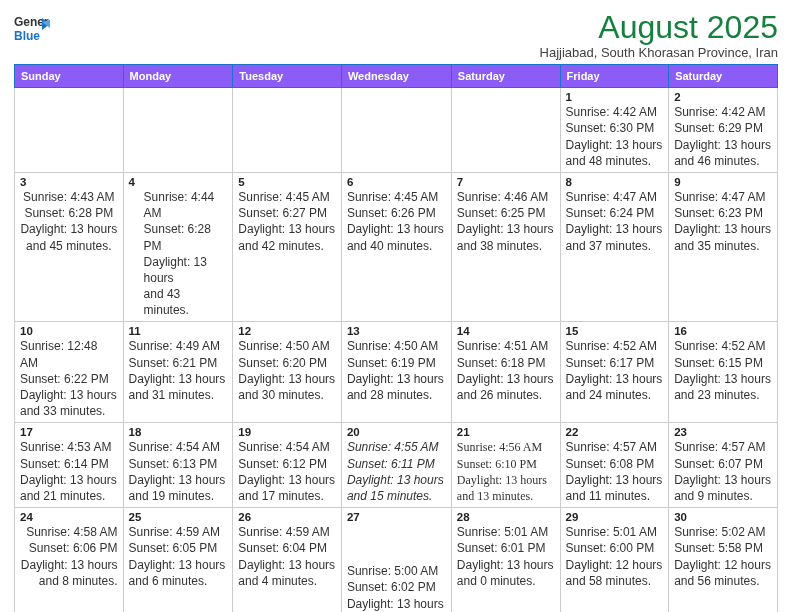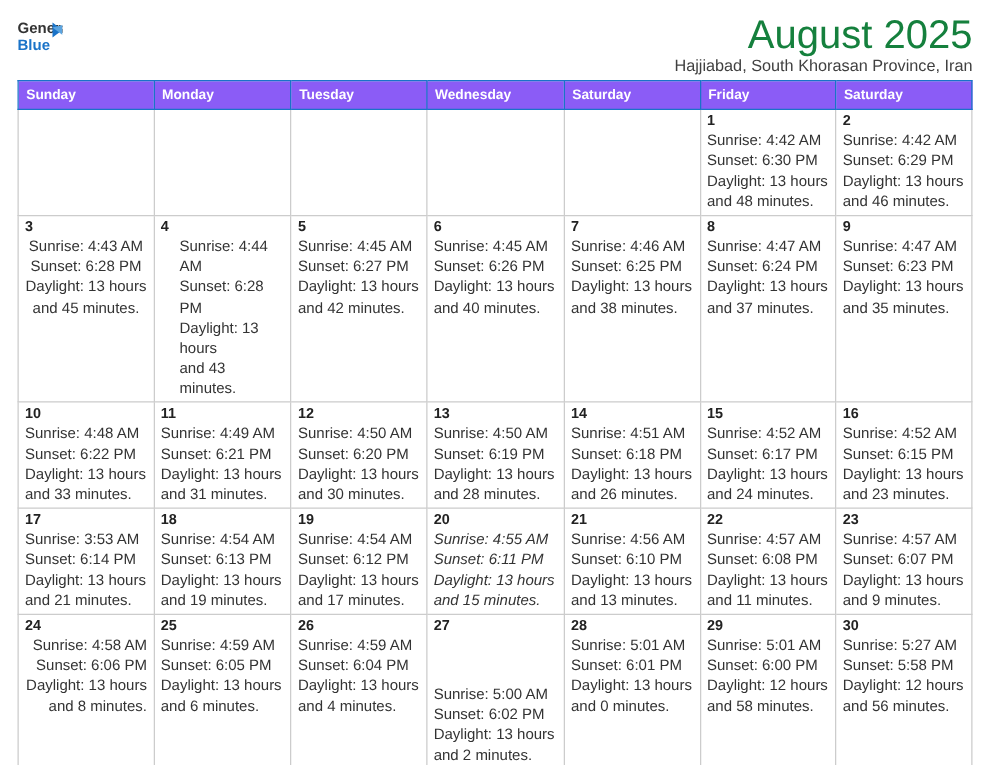--- a/index.html
+++ b/index.html
@@ -186,21 +186,21 @@
             <div class="day-number">9</div>
             <div class="day-info" style="white-space: pre-line;">Sunrise: 4:47 AM
 Sunset: 6:23 PM
 Daylight: 13 hours
 and 35 minutes.</div>
           </td>
         </tr>
         <tr class="week-row">
           <td>
             <div class="day-number">10</div>
-            <div class="day-info" style="white-space: pre-line;">Sunrise: 4:48 AM
+            <div class="day-info" style="white-space: pre-line;">Sunrise: 12:48 AM
 Sunset: 6:22 PM
 Daylight: 13 hours
 and 33 minutes.</div>
           </td>
           <td>
             <div class="day-number">11</div>
             <div class="day-info" style="white-space: pre-line;">Sunrise: 4:49 AM
 Sunset: 6:21 PM
 Daylight: 13 hours
 and 31 minutes.</div>
@@ -237,21 +237,21 @@
             <div class="day-number">16</div>
             <div class="day-info" style="white-space: pre-line;">Sunrise: 4:52 AM
 Sunset: 6:15 PM
 Daylight: 13 hours
 and 23 minutes.</div>
           </td>
         </tr>
         <tr class="week-row">
           <td>
             <div class="day-number">17</div>
-            <div class="day-info" style="white-space: pre-line;">Sunrise: 3:53 AM
+            <div class="day-info" style="white-space: pre-line;">Sunrise: 4:53 AM
 Sunset: 6:14 PM
 Daylight: 13 hours
 and 21 minutes.</div>
           </td>
           <td>
             <div class="day-number">18</div>
             <div class="day-info" style="white-space: pre-line;">Sunrise: 4:54 AM
 Sunset: 6:13 PM
 Daylight: 13 hours
 and 19 minutes.</div>
@@ -265,21 +265,21 @@
           </td>
           <td>
             <div class="day-number">20</div>
             <div class="day-info" style="white-space: pre-line; font-style: italic;">Sunrise: 4:55 AM
 Sunset: 6:11 PM
 Daylight: 13 hours
 and 15 minutes.</div>
           </td>
           <td>
             <div class="day-number">21</div>
-            <div class="day-info" style="white-space: pre-line;">Sunrise: 4:56 AM
+            <div class="day-info" style="white-space: pre-line; font-family: Liberation Serif, serif;">Sunrise: 4:56 AM
 Sunset: 6:10 PM
 Daylight: 13 hours
 and 13 minutes.</div>
           </td>
           <td>
             <div class="day-number">22</div>
             <div class="day-info" style="white-space: pre-line;">Sunrise: 4:57 AM
 Sunset: 6:08 PM
 Daylight: 13 hours
 and 11 minutes.</div>
@@ -330,21 +330,21 @@
           </td>
           <td>
             <div class="day-number">29</div>
             <div class="day-info" style="white-space: pre-line;">Sunrise: 5:01 AM
 Sunset: 6:00 PM
 Daylight: 12 hours
 and 58 minutes.</div>
           </td>
           <td>
             <div class="day-number">30</div>
-            <div class="day-info" style="white-space: pre-line;">Sunrise: 5:27 AM
+            <div class="day-info" style="white-space: pre-line;">Sunrise: 5:02 AM
 Sunset: 5:58 PM
 Daylight: 12 hours
 and 56 minutes.</div>
           </td>
         </tr>
         <tr class="last-row">
           <td>
             <div class="day-number">31</div>
             <div class="day-info" style="white-space: pre-line;">Sunrise: 5:03 AM
 Sunset: 5:57 PM

